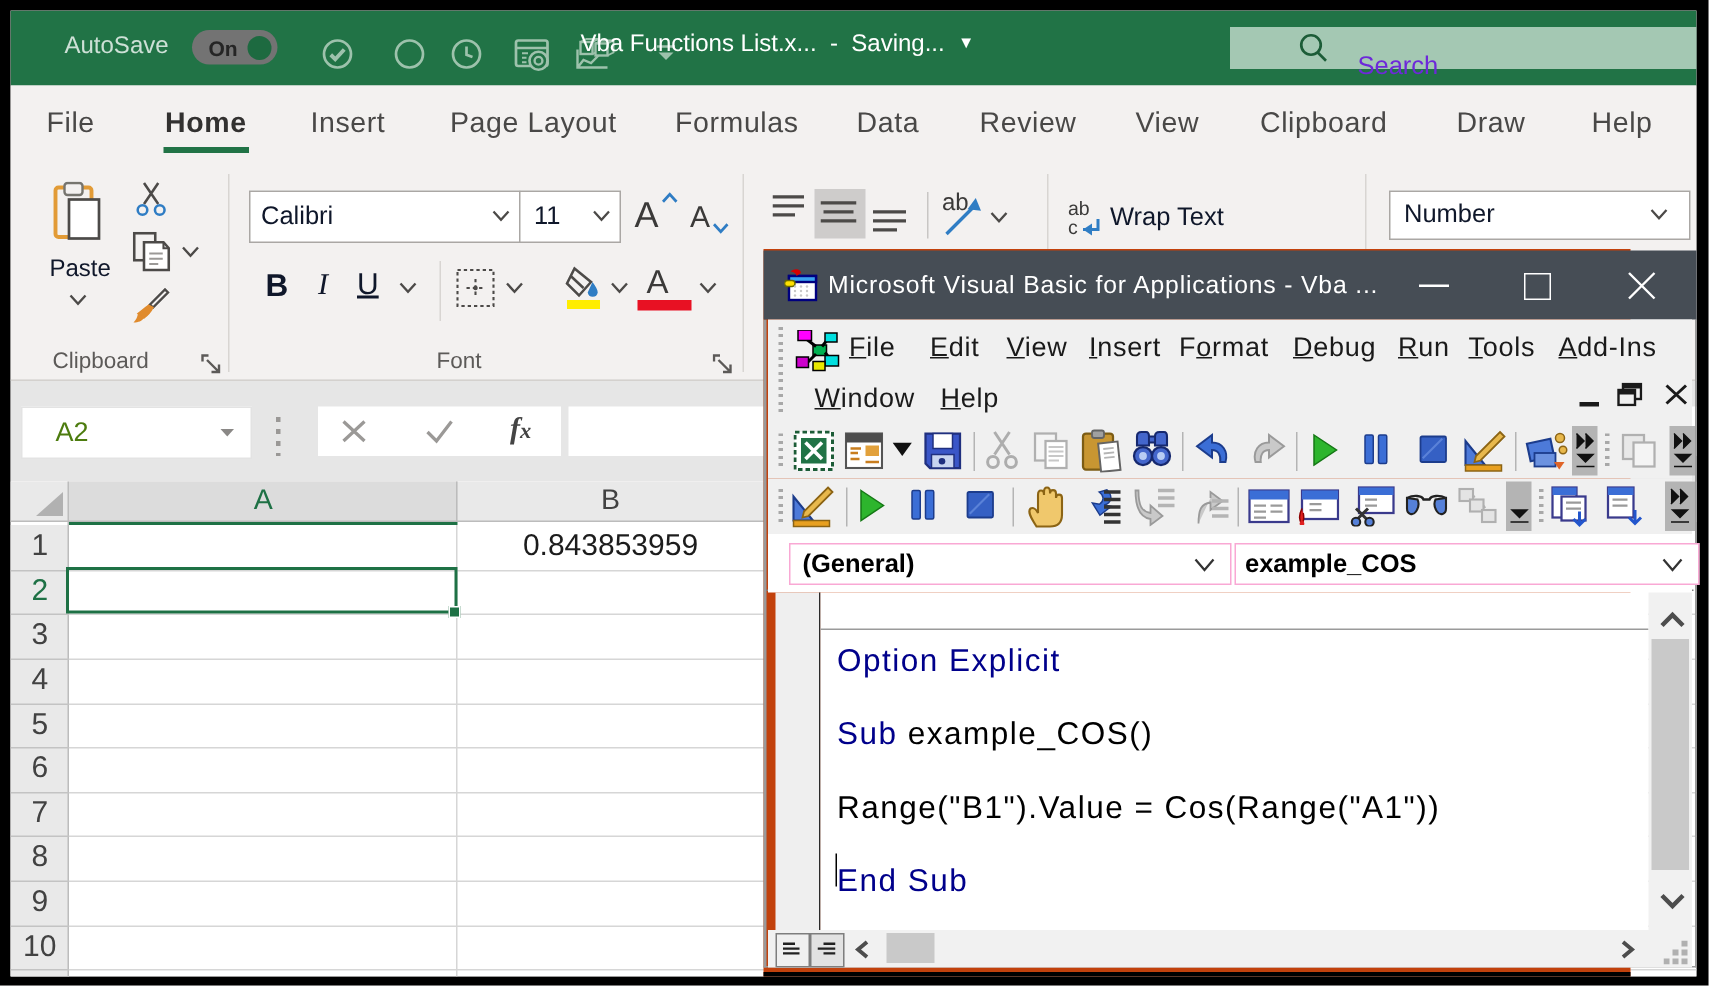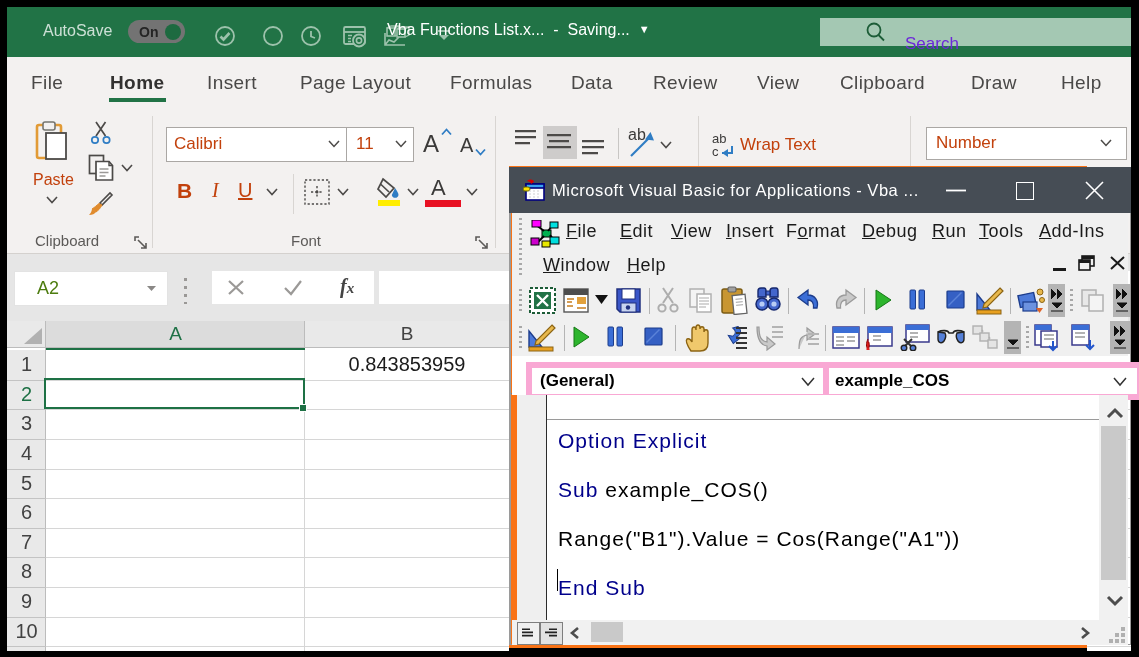--- a/index.html
+++ b/index.html
@@ -21,43 +21,43 @@
   #tabrow{left:0;top:50px;width:1124px;height:51px;background:#f3f1f0;}
   .tab{position:absolute;top:15px;font-size:19px;letter-spacing:0.4px;color:#494847;}
   #hometab{font-weight:700;color:#323130;}
   #homeline{left:102px;top:41px;width:57px;height:4px;background:#217346;}
   
   #ribbon{left:0;top:101px;width:1124px;height:145px;background:#f3f1f0;}
   #ribbon .vsep{position:absolute;top:8px;width:1px;height:132px;background:#d8d5d2;}
   .glabel{position:absolute;top:124px;font-size:15px;color:#5c5a58;}
   .combo{position:absolute;background:#fff;border:1px solid #aaa7a4;}
   .ricon{position:absolute;}
-  .rtext{position:absolute;font-size:17px;color:#c2410c;}
+  .rtext{position:absolute;font-size:17px;color:#0f172a;}
   
   #fbar{left:0;top:246px;width:1124px;height:68px;background:#e6e6e6;border-top:1px solid #d4d1ce;box-sizing:border-box;}
   #namebox{position:absolute;left:7px;top:17px;width:152px;height:33px;background:#fff;border:1px solid #e3e3e3;}
   #fxbox{position:absolute;left:205px;top:17px;width:162px;height:33px;background:#fff;}
   #finput{position:absolute;left:372px;top:17px;width:752px;height:33px;background:#fff;}
   
   #sheet{left:0;top:314px;width:1124px;height:330px;background:#fff;}
   .rnum{position:absolute;width:39px;text-align:center;font-size:20px;color:#424242;}
   .cellv{position:absolute;font-size:20px;color:#1c1c1c;text-align:center;}
   
-  #vbawin{left:509px;top:166px;width:578px;height:482px;background:#f97316;border-bottom:3px solid #000;}
+  #vbawin{left:509px;top:166px;width:578px;height:482px;background:#c2410c;border-bottom:3px solid #000;}
   #vtitle{position:absolute;left:0;top:1px;width:622px;height:46px;background:#464d55;}
   #vtitle .t{position:absolute;left:43px;top:14px;color:#fff;font-size:16.5px;letter-spacing:0.55px;}
   #vmenu{position:absolute;left:3px;top:47px;width:616px;height:69px;background:#f0f0f0;}
   .menu1{position:absolute;top:8px;font-size:18px;letter-spacing:0.5px;color:#1a1a1a;}
   .menu2{position:absolute;top:42px;font-size:18px;letter-spacing:0.5px;color:#1a1a1a;}
   #vtb1{position:absolute;left:3px;top:116px;width:616px;height:37px;background:#f0f0f0;}
   #vtb2{position:absolute;left:3px;top:153px;width:616px;height:37px;background:#f0f0f0;}
   .ti{position:absolute;}
   .tsep{position:absolute;top:6px;width:1px;height:26px;background:#b4b4b4;}
   #vcombos{position:absolute;left:3px;top:190px;width:616px;height:39px;background:#fff;}
-  .vcombo{position:absolute;top:6px;height:26px;background:#fff;border:6px solid #f9a8d4;font-size:17px;font-weight:700;color:#000;}
+  .vcombo{position:absolute;top:6px;height:26px;background:#fff;border:1px solid #f9a8d4;font-size:17px;font-weight:700;color:#000;}
   #vgutter{position:absolute;left:8px;top:229px;width:29px;height:225px;background:#efefef;border-right:1px solid #2b2b2b;}
   #vcode{position:absolute;left:38px;top:229px;width:552px;height:225px;background:#fff;}
   #vscroll{position:absolute;left:590px;top:229px;width:29px;height:225px;background:#f1f1f1;}
   #hscrollrow{position:absolute;left:3px;top:454px;width:616px;height:25px;background:#f1f1f1;}
   .code{position:absolute;left:11px;font-size:21px;letter-spacing:1px;color:#000;white-space:pre;margin-top:32px;}
   .kw{color:#00008b;}
 </style>
 </head>
 <body>
 <div class="abs" id="win">

